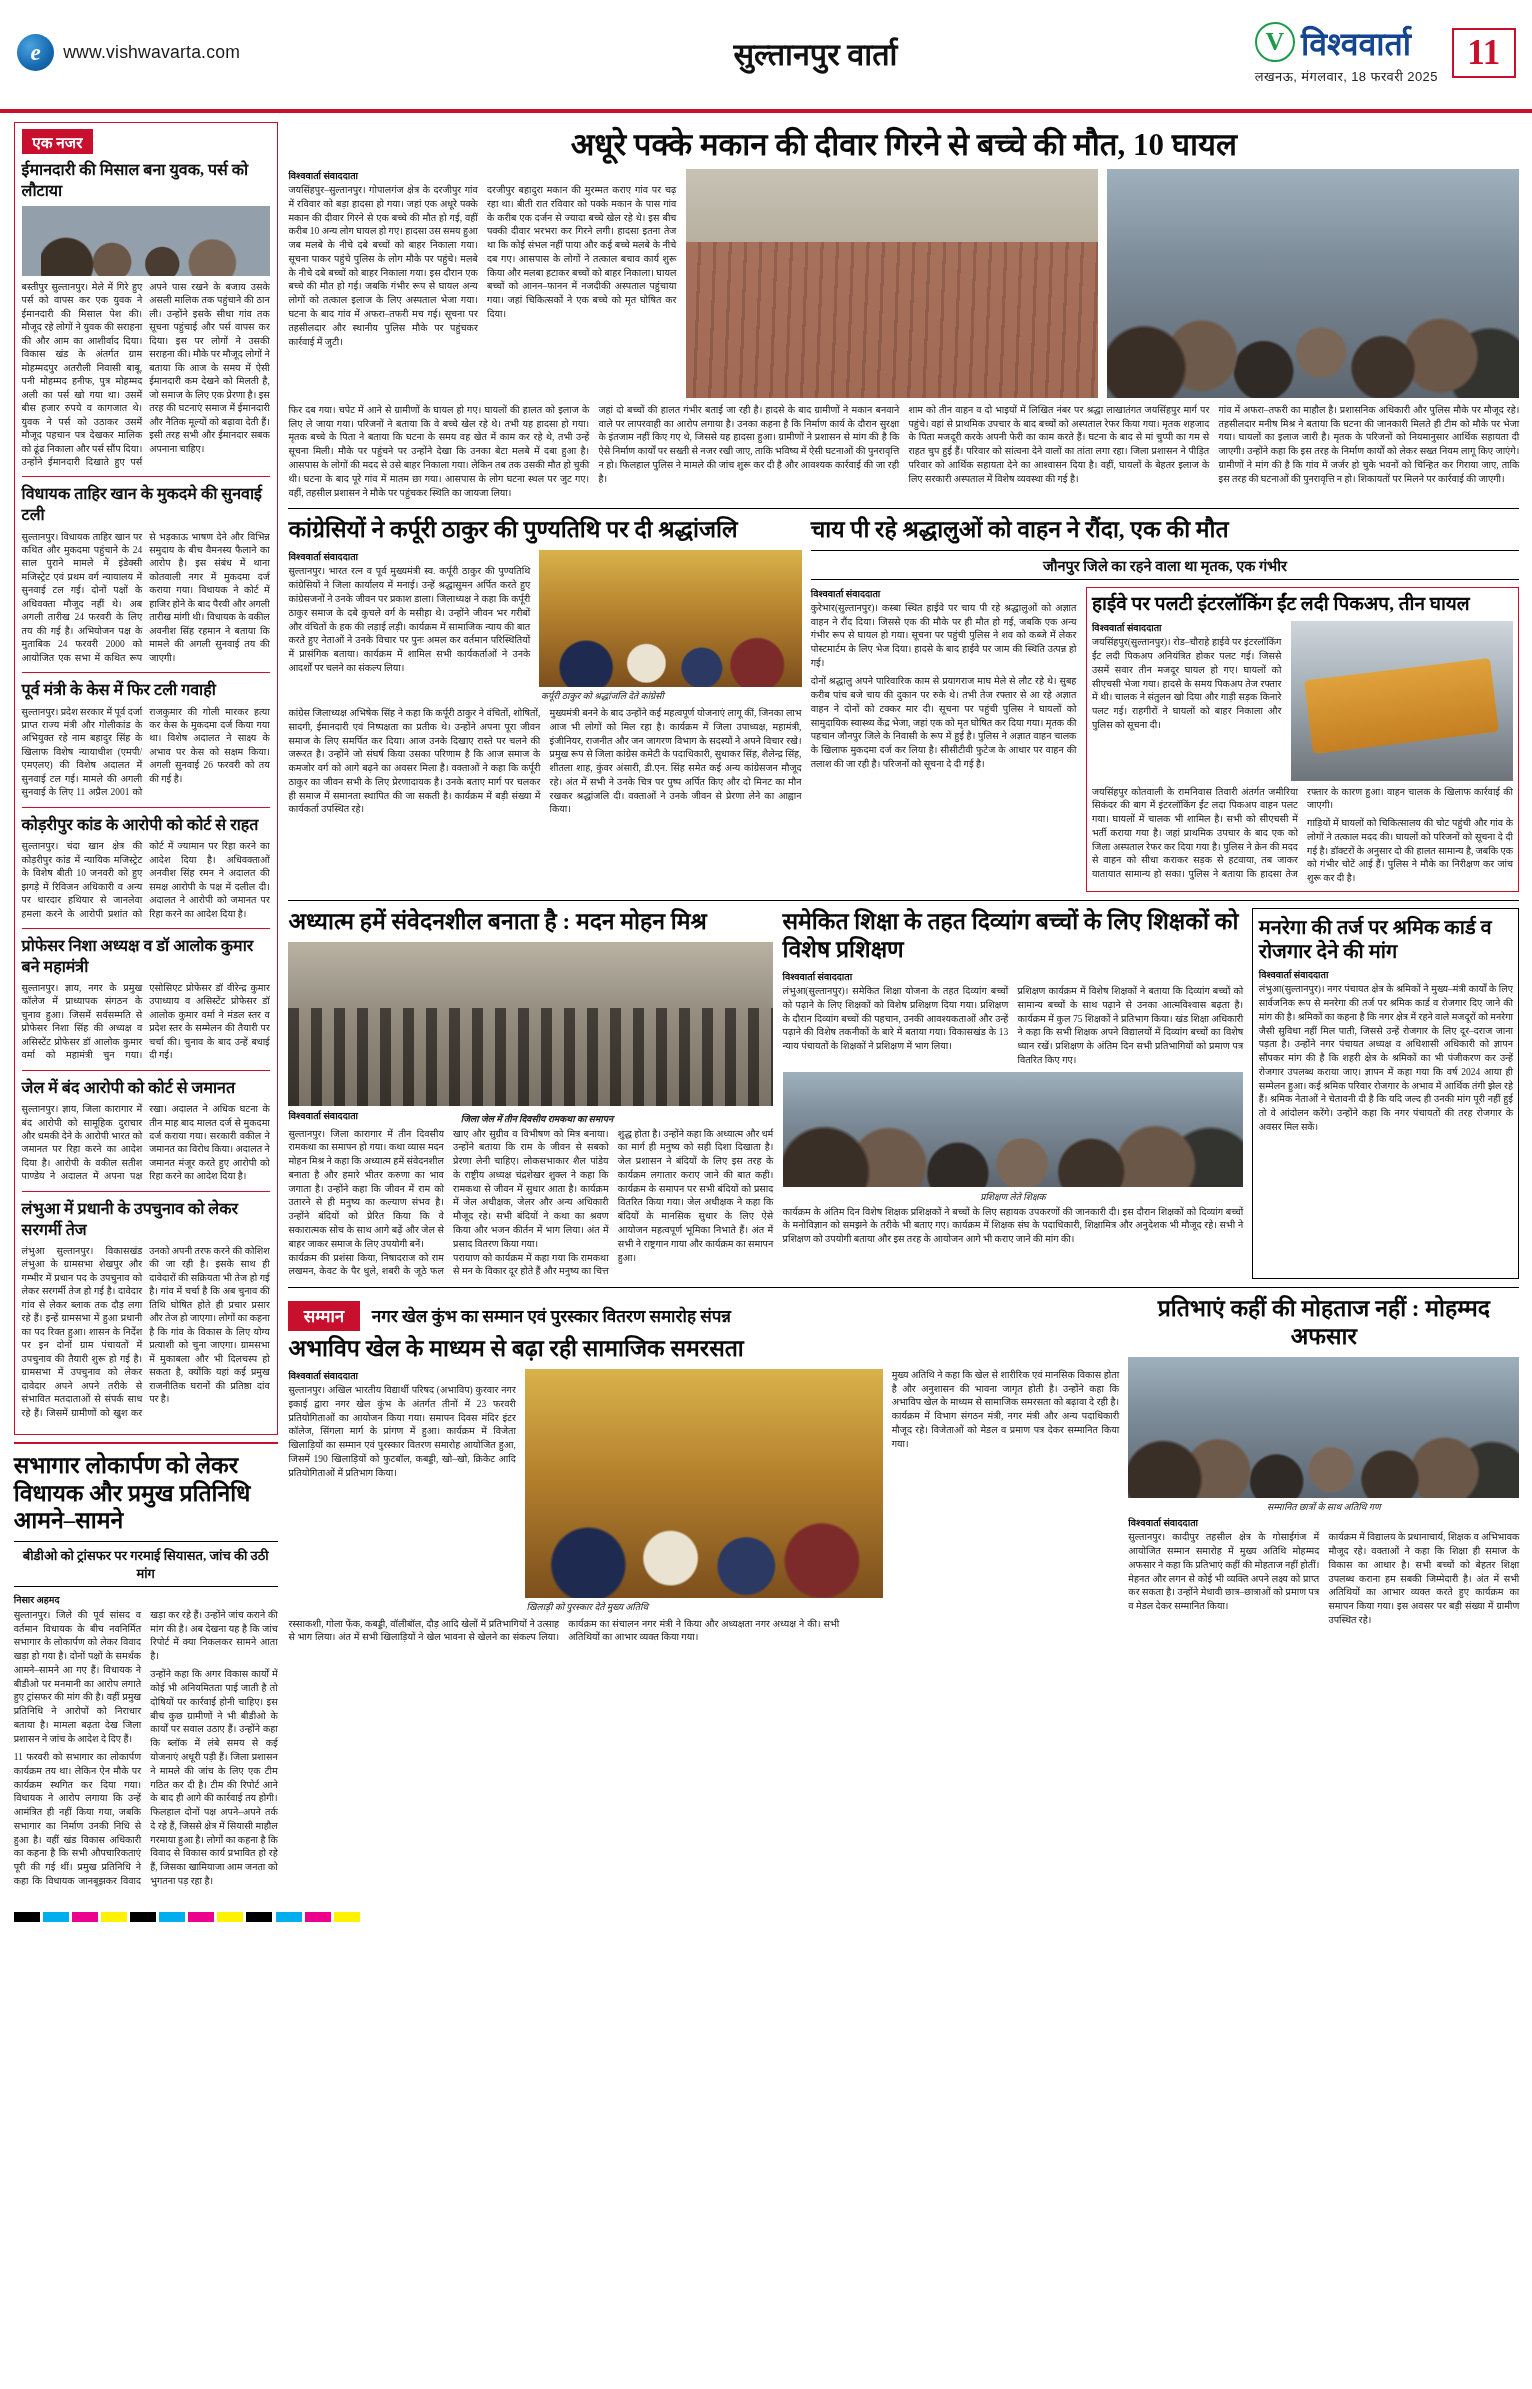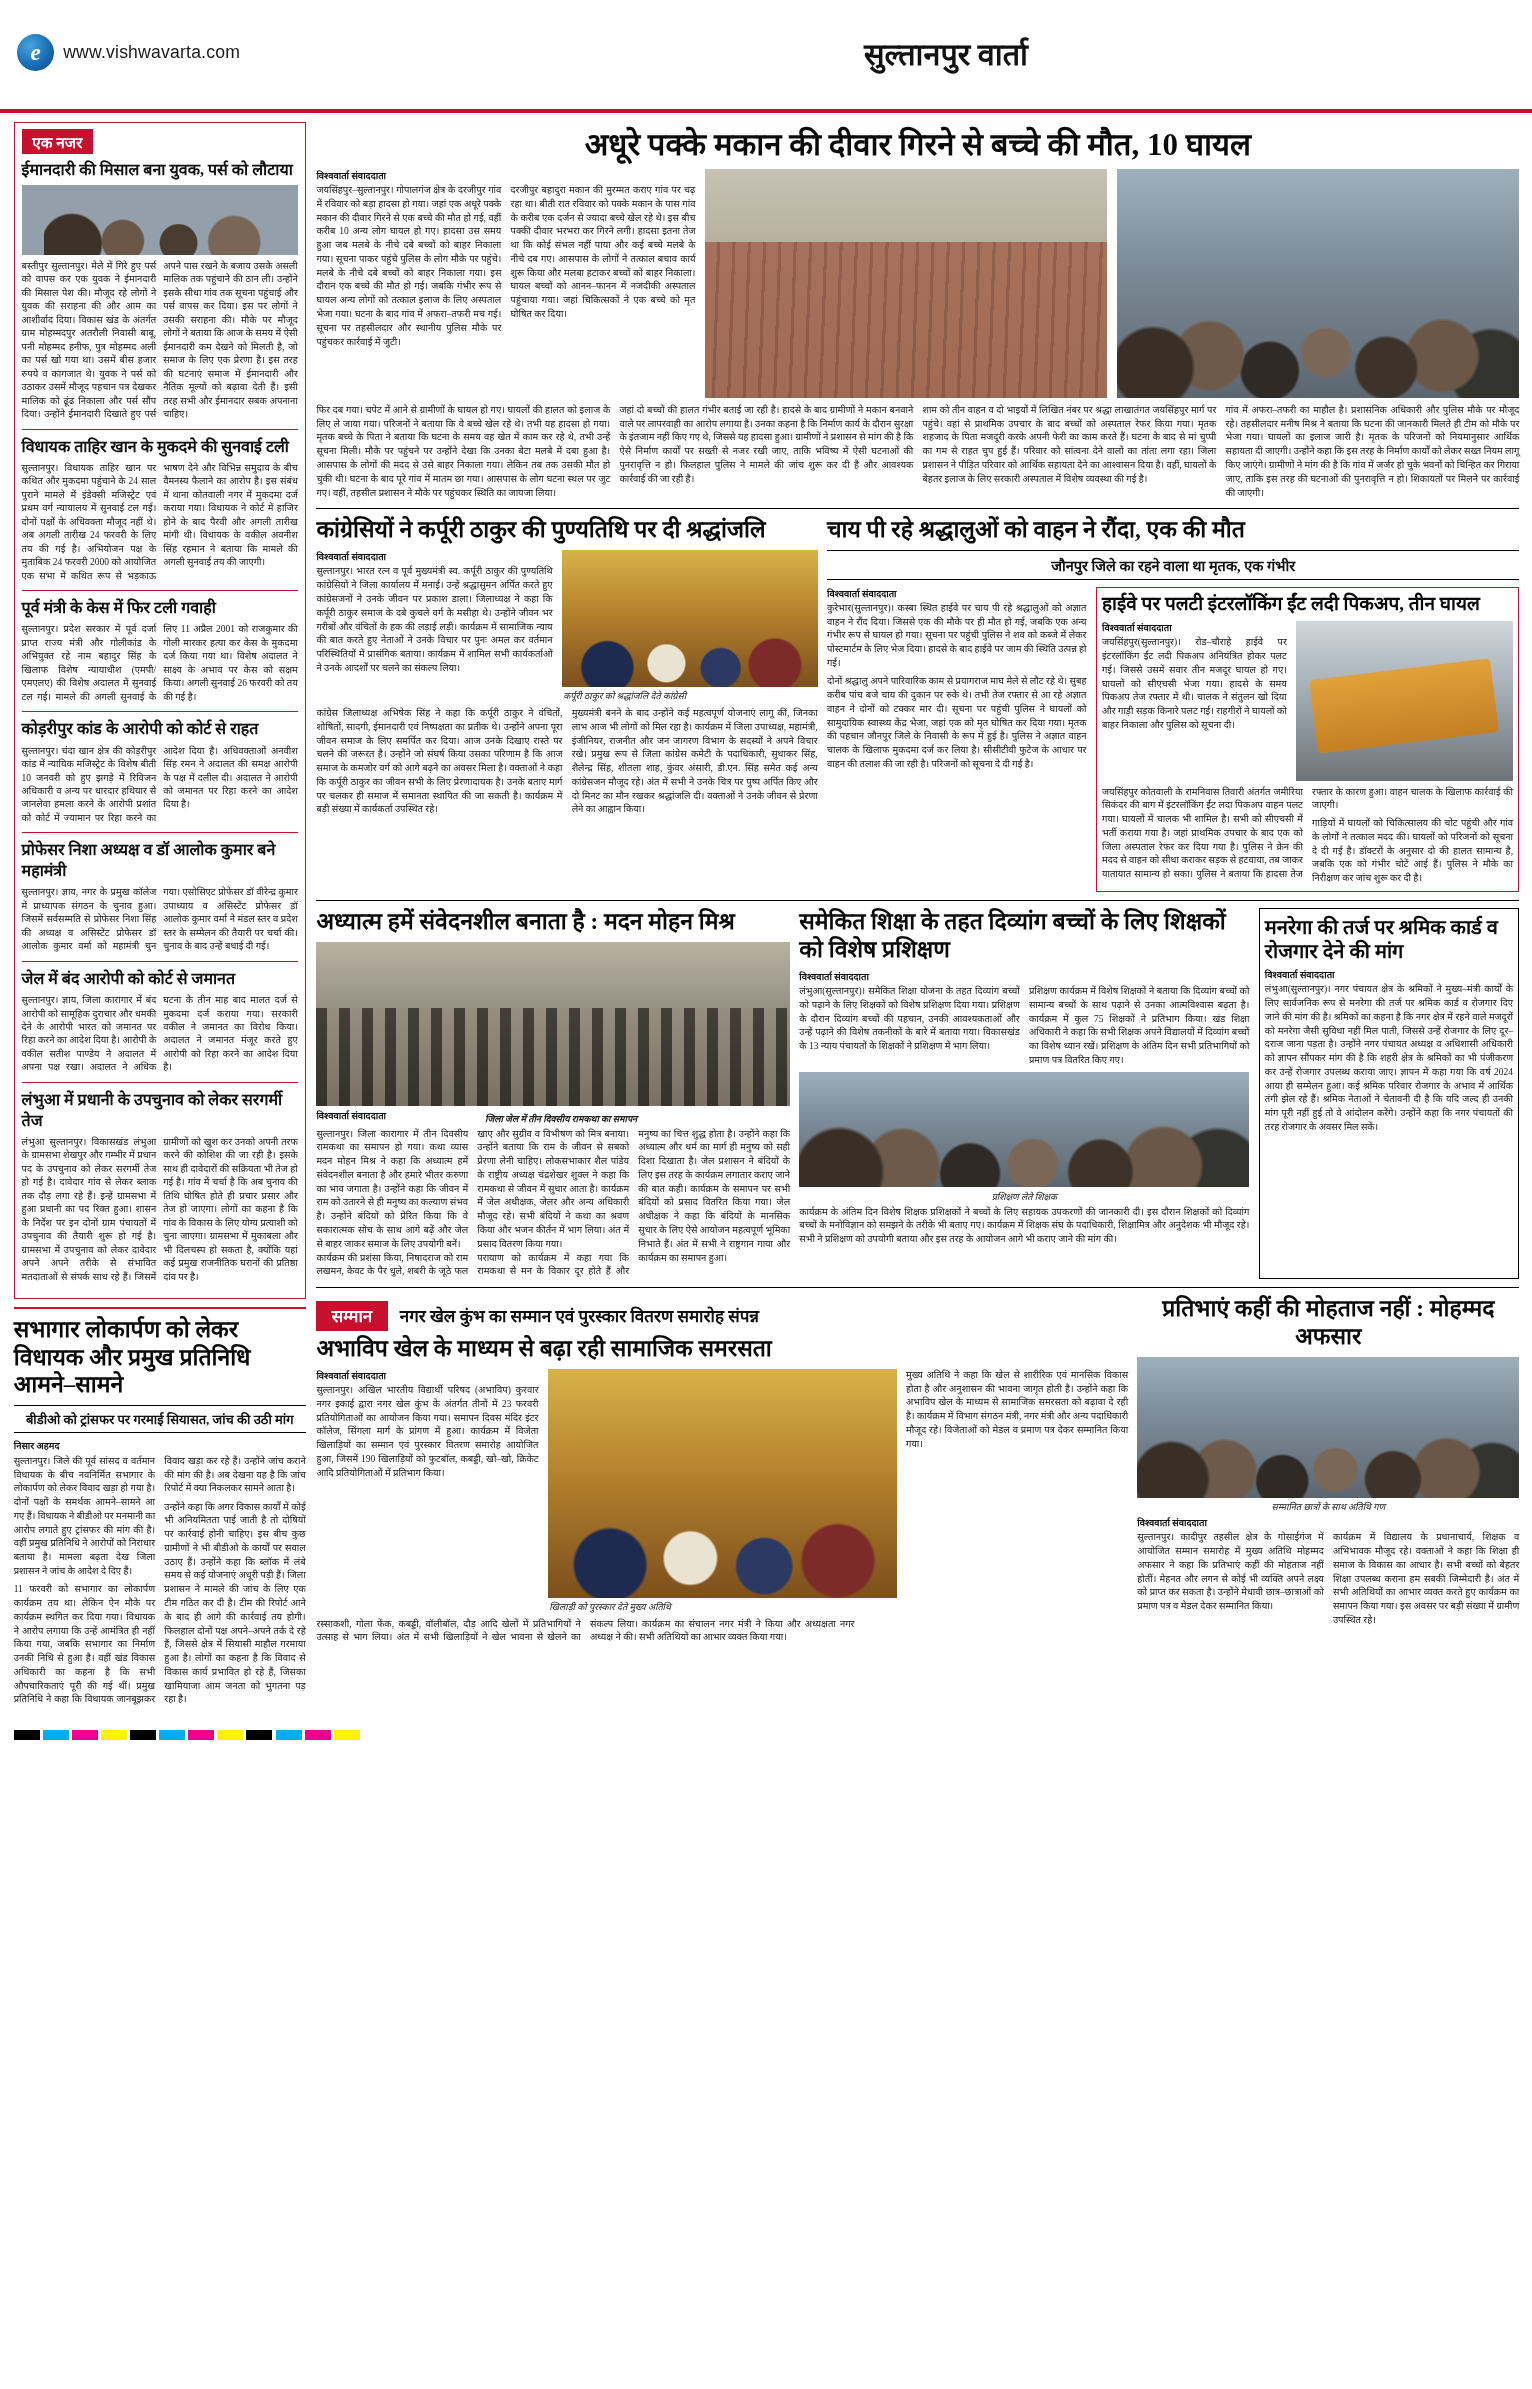--- a/index.html
+++ b/index.html
@@ -59,21 +59,21 @@
     color: #1b9c4a; font-size: 26px; font-weight: bold; font-family: "Liberation Serif", serif;
   }
   .mh-sub { font-size: 13px; color: #222; margin-top: 3.1px; letter-spacing: 0.4px; }
   .mh-page {
     border: 2.3px solid #c8102e; color: #c8102e; font-size: 35px; font-weight: bold;
     padding: 3.1px 13.7px; font-family: "Liberation Serif", serif;
   }
 
   
   .body-wrap { display: flex; padding: 9.2px 13.7px 10.7px 13.7px; gap: 10.7px; }
-  .col-left { width: 292px; flex: none; }
+  .col-left { width: 264px; flex: none; }
   .col-main { flex: 1; }
 
   
   .eknazar-box { border: 1.5px solid #c8102e; padding: 6.1px 6.9px 7.6px 6.9px; margin-bottom: 7.6px; }
   .eknazar-tag {
     background: #c8102e; color: #fff; display: inline-block;
     font-size: 15.3px; font-weight: bold; padding: 2.3px 10.7px; margin-bottom: 6.1px;
     font-family: "Liberation Serif", serif;
   }
   .rail-head {
@@ -206,20 +206,30 @@
 <body>
 
 <div class="page">
 
   <div class="masthead">
     <div class="mh-left">
       <div class="mh-globe"></div>
       <div class="mh-url">www.vishwavarta.com</div>
     </div>
     <div class="mh-center">सुल्तानपुर वार्ता</div>
+    <div class="mh-right">
+      <div class="mh-brandwrap">
+        <div class="mh-brand">
+          <span class="mh-vmark"></span>
+          <span>विश्ववार्ता</span>
+        </div>
+        <div class="mh-sub">लखनऊ,    मंगलवार, 18 फरवरी 2025</div>
+      </div>
+      <div class="mh-page">11</div>
+    </div>
   </div>
 
   <div class="body-wrap">
 
     <div class="col-left">
       <div class="eknazar-box">
         <div class="eknazar-tag">एक नजर</div>
 
         <div class="rail-block">
           <div class="rail-head">ईमानदारी की मिसाल बना युवक, पर्स को लौटाया</div>

